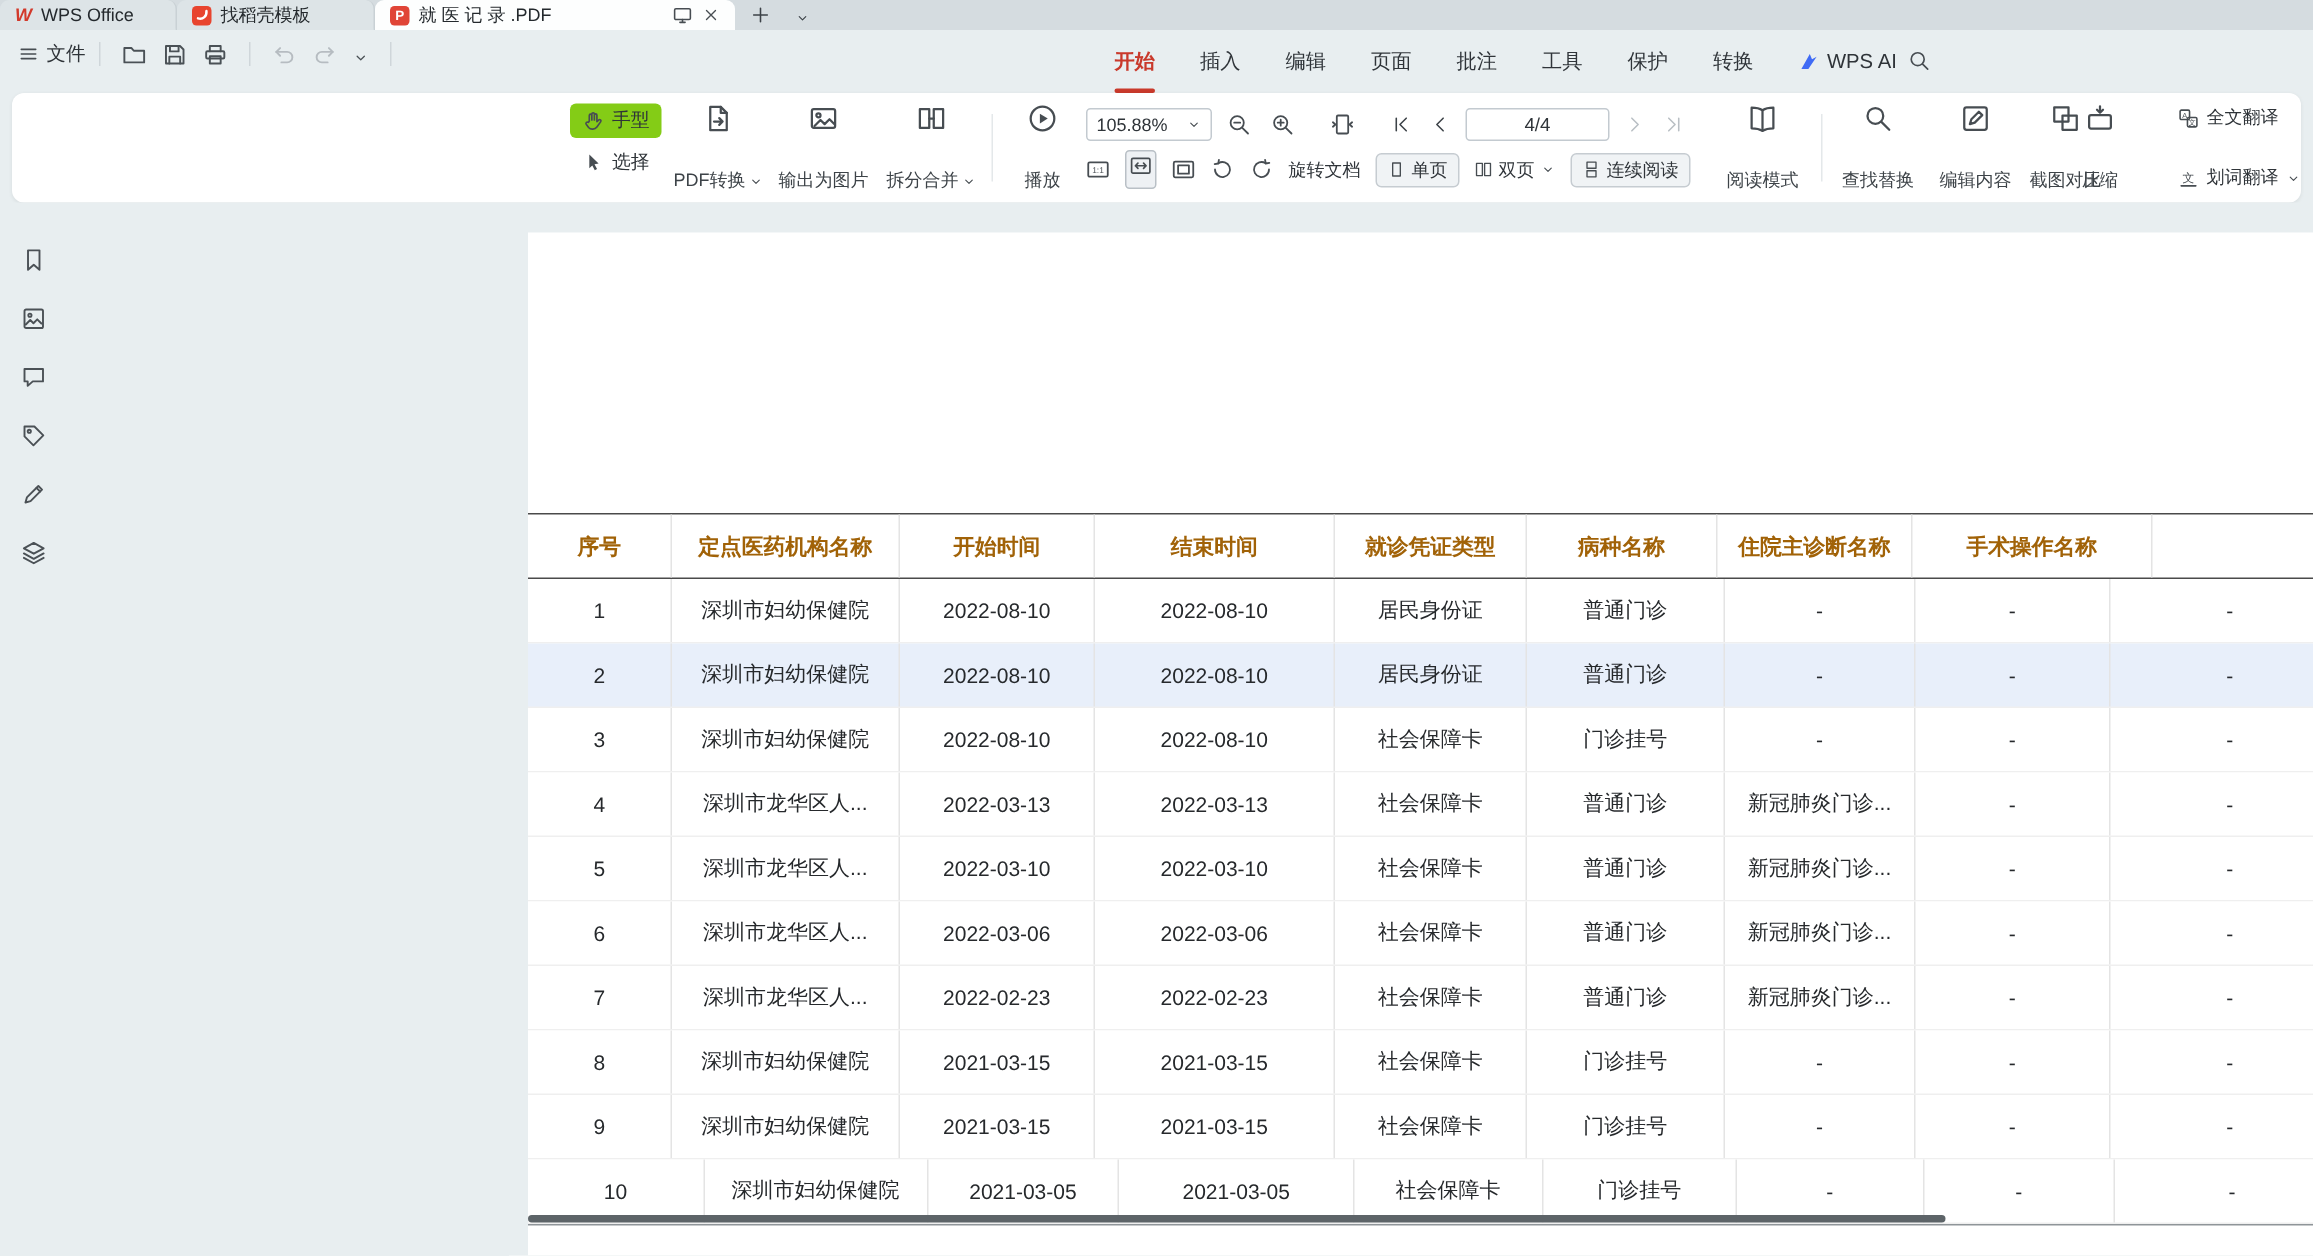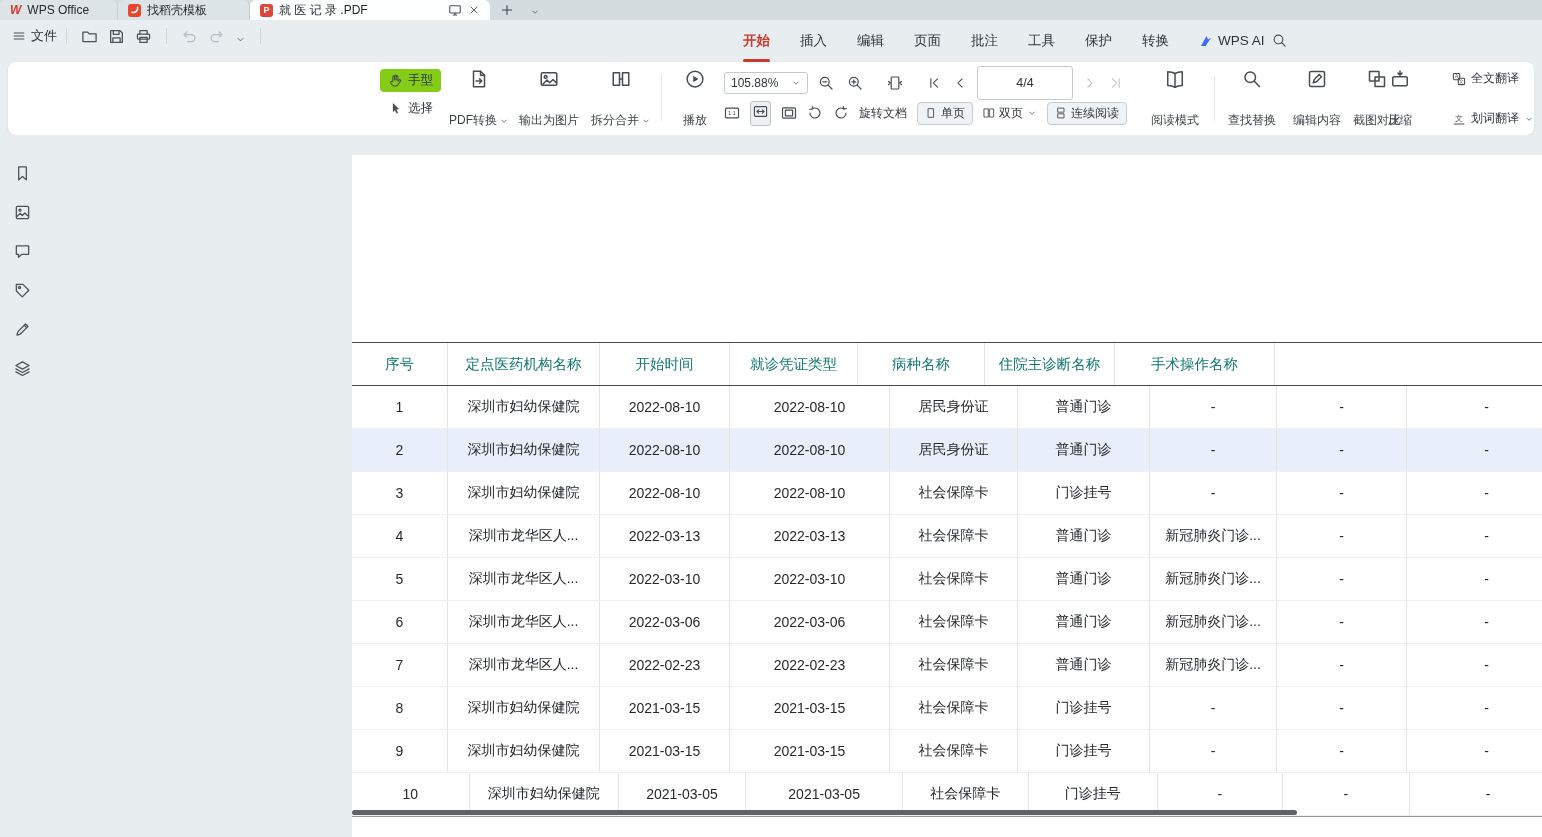--- a/index.html
+++ b/index.html
@@ -55,21 +55,21 @@
   .big-btn { position:absolute; top:7px; bottom:6px; display:flex; flex-direction:column;
     align-items:center; justify-content:space-between; cursor:pointer; }
   .big-lbl { font-size:12px; color:#3d4348; display:flex; align-items:center; gap:2px; white-space:nowrap; }
   .zoom-box { position:absolute; left:716px; top:10px; width:84px; height:22px;
     border:1px solid #c3cad0; border-radius:3px; background:#fff; display:flex;
     align-items:center; justify-content:space-between; padding:0 6px; font-size:12px; cursor:pointer; }
   .row-top { position:absolute; left:810px; top:9px; height:24px; display:flex; align-items:center; }
   .row-bottom { position:absolute; left:716px; top:39px; height:24px; display:flex; align-items:center; gap:10px; }
   .navic { width:14px; height:14px; cursor:pointer; color:#3d4348; }
   .navic.dis { color:#b9bfc4; }
-  .page-box { width:96px; height:34px; border:1px solid #c3cad0; border-radius:3px; background:#fff;
+  .page-box { width:96px; height:22px; border:1px solid #c3cad0; border-radius:3px; background:#fff;
     display:flex; align-items:center; justify-content:center; font-size:12.5px; cursor:text; }
   .boxsel { border:1px solid #b9c0c6; border-radius:3px; background:#eef1f4; padding:2px; }
   .pillsel { border:1px solid #c6ccd1; background:#f0f3f5; border-radius:4px; padding:2px 7px;
     display:flex; align-items:center; gap:4px; font-size:12px; cursor:pointer; white-space:nowrap; }
   .flatbtn { display:flex; align-items:center; gap:4px; font-size:12px; cursor:pointer; white-space:nowrap; }
   .tb-vdiv { position:absolute; top:14px; bottom:14px; width:1px; background:#e4e8ea; }
   .tr-stack { position:absolute; left:1444px; top:8px; bottom:8px; display:flex;
     flex-direction:column; justify-content:space-between; }
   .tr-row { display:flex; align-items:center; gap:5px; font-size:12px; cursor:pointer; white-space:nowrap; }
 
@@ -81,21 +81,21 @@
   .page { position:absolute; left:352px; top:20px; right:0; bottom:0; background:#ffffff; overflow:hidden; }
 
   
   #med-table { position:absolute; left:0; top:187px; width:1215px; border-bottom:1px solid #8f9599; }
   .t-row { display:flex; height:43px; background:#fff; }
   .t-row:not(.t-head) { border-bottom:1px solid #efefef; }
   .t-head { height:44px; border-top:1px solid #4a4a4a; border-bottom:1px solid #4a4a4a; }
   .t-hl { background:#e8effa; }
   .t-cell { display:flex; align-items:center; justify-content:center; font-size:14px;
     color:#26292c; border-right:1px solid #e4e4e4; white-space:nowrap; overflow:hidden; }
-  .t-head .t-cell { font-size:14.5px; font-weight:normal; color:#0f766e; }
+  .t-head .t-cell { font-size:14.5px; font-weight:bold; color:#a16207; }
 
   .hscrollbar { position:absolute; left:352px; top:675px; width:945px; height:5px;
     background:#5d6468; border-radius:3px; cursor:pointer; }
 </style>
 </head>
 <body>
 
 <div class="app">
 
   <div class="titlebar">
@@ -542,20 +542,21 @@
             <path d="M1.8 8.4L8 11.8l6.2-3.4M1.8 11.2L8 14.6l6.2-3.4"></path>
           </svg>
         </span>
       </div>
     <div class="page">
       <div id="med-table">
           <div class="t-row t-head">
             <div class="t-cell" style="width: 96px;">序号</div>
             <div class="t-cell" style="width: 152px; text-align: right;">定点医药机构名称</div>
             <div class="t-cell" style="width: 130px;">开始时间</div>
+            <div class="t-cell" style="width: 160px;">结束时间</div>
             <div class="t-cell" style="width: 128px;">就诊凭证类型</div>
             <div class="t-cell" style="width: 127px;">病种名称</div>
             <div class="t-cell" style="width: 130px;">住院主诊断名称</div>
             <div class="t-cell" style="width: 160px;">手术操作名称</div>
           </div>
           <div class="t-row">
             <div class="t-cell" style="width: 96px;">1</div>
             <div class="t-cell" style="width: 152px;">深圳市妇幼保健院</div>
             <div class="t-cell" style="width: 130px;">2022-08-10</div>
             <div class="t-cell" style="width: 160px;">2022-08-10</div>

